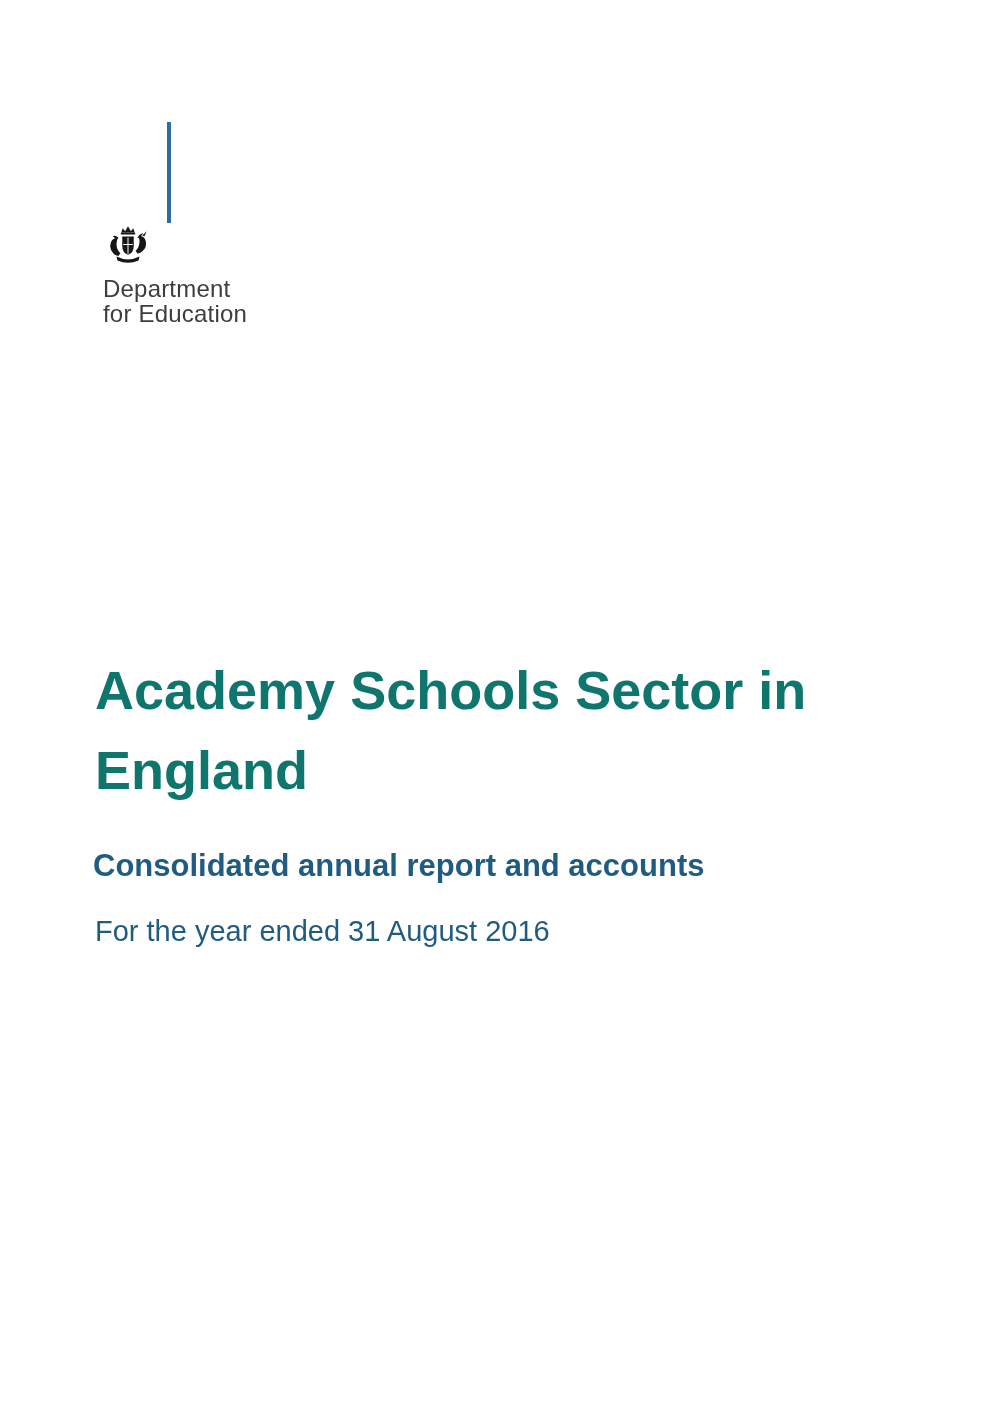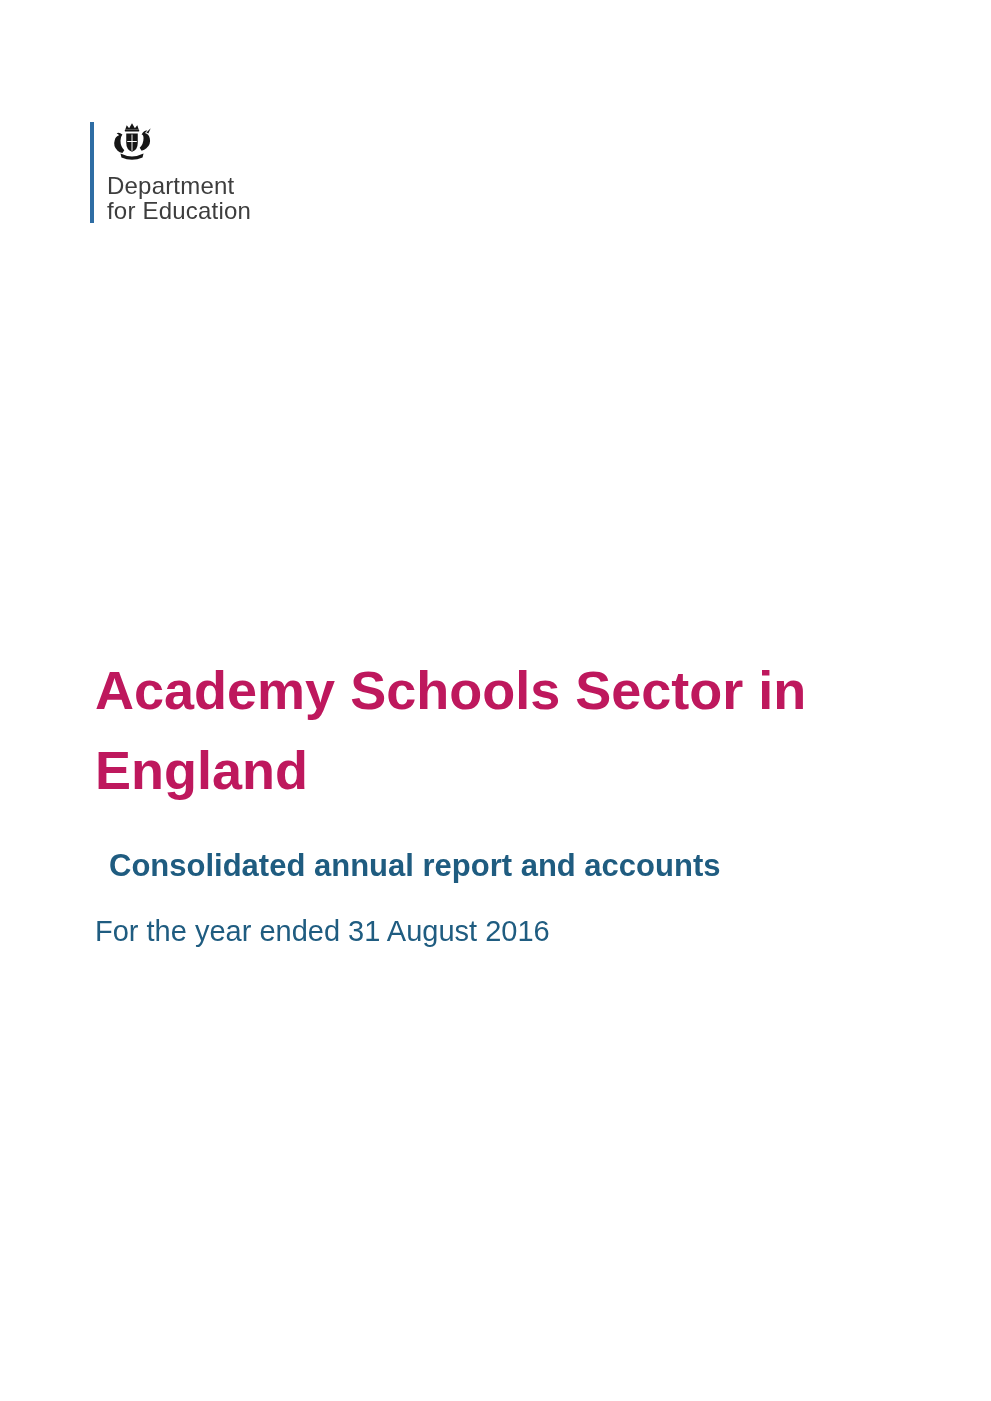--- a/index.html
+++ b/index.html
@@ -16,21 +16,22 @@
     inset: 0;
     background: #ffffff;
   }
 
   
   .logo {
     position: absolute;
     left: 90px;
     top: 117px;
     display: flex;
-    align-items: flex-end;
+    align-items: center;
+    flex-direction: column;
   }
   .logo-bar {
     width: 4px;
     margin-top: 5px;
     height: 101px;
     background: #2e6da4;
     flex: 0 0 auto;
   }
   .logo-body {
     padding-left: 13px;
@@ -52,25 +53,25 @@
 
   
   .title {
     position: absolute;
     left: 95px;
     top: 650px;
     width: 830px;
     font-size: 54px;
     font-weight: bold;
     line-height: 80px;
-    color: #be185d;
+    color: #0f766e;
   }
   .subtitle {
     position: absolute;
-    left: 109px;
+    left: 93px;
     top: 846px;
     width: 860px;
     font-size: 31px;
     font-weight: bold;
     line-height: 40px;
     color: #1f5c80;
   }
   .period {
     position: absolute;
     left: 95px;

